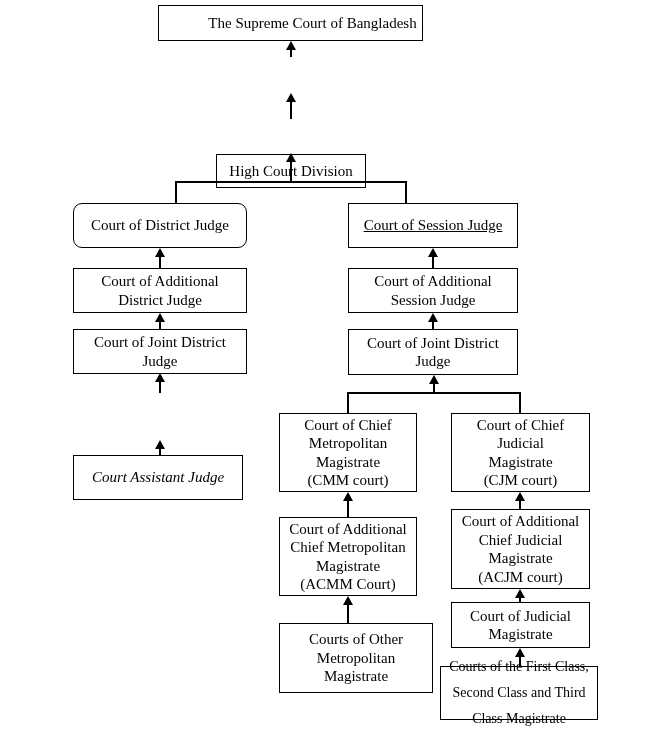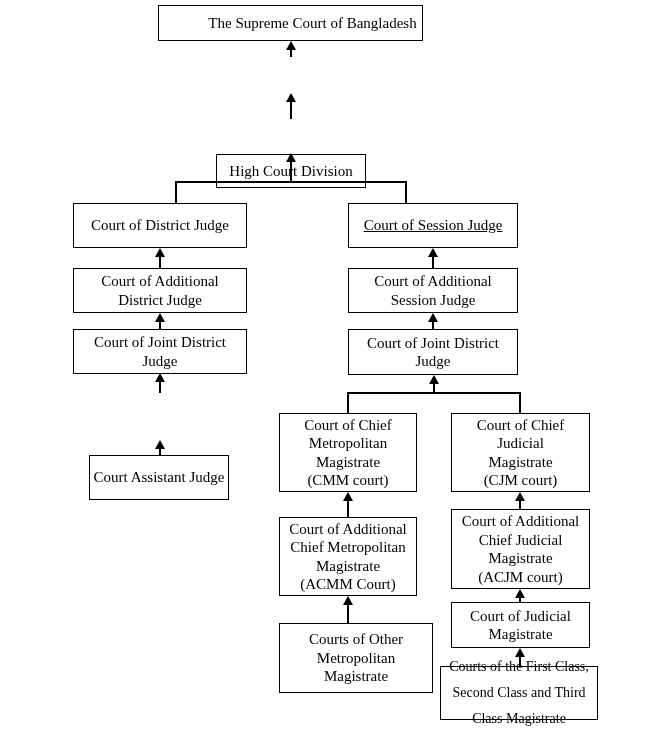--- a/index.html
+++ b/index.html
@@ -47,26 +47,26 @@
   }
 </style>
 </head>
 <body>
 
 <div class="canvas">
 
   <div class="node" style="left:158px; top:5px; width:265px; height:36px;padding-left:45px;">The Supreme Court of Bangladesh</div>
   <div class="node" style="left:216px; top:119px; width:150px; height:34px;margin-top:35px;">High Court Division</div>
 
-  <div class="node" style="left:73px; top:203px; width:174px; height:45px;">Court of District Judge</div>
+  <div class="node" style="left:73px; top:203px; width:174px; height:45px;border-radius:9px;">Court of District Judge</div>
   <div class="node" style="left:73px; top:268px; width:174px; height:45px;">Court of Additional
 District Judge</div>
   <div class="node" style="left:73px; top:329px; width:174px; height:45px;">Court of Joint District
 Judge</div>
-  <div class="node" style="left:89px; top:455px; width:140px; height:45px;">Court Assistant Judge</div>
+  <div class="node" style="left:73px; top:455px; width:170px; height:45px;font-style:italic;">Court Assistant Judge</div>
 
   <div class="node" style="left:348px; top:203px; width:170px; height:45px;text-decoration:underline;">Court of Session Judge</div>
   <div class="node" style="left:348px; top:268px; width:170px; height:45px;">Court of Additional
 Session Judge</div>
   <div class="node" style="left:348px; top:329px; width:170px; height:46px;">Court of Joint District
 Judge</div>
 
   <div class="node" style="left:279px; top:413px; width:138px; height:79px;">Court of Chief
 Metropolitan
 Magistrate

